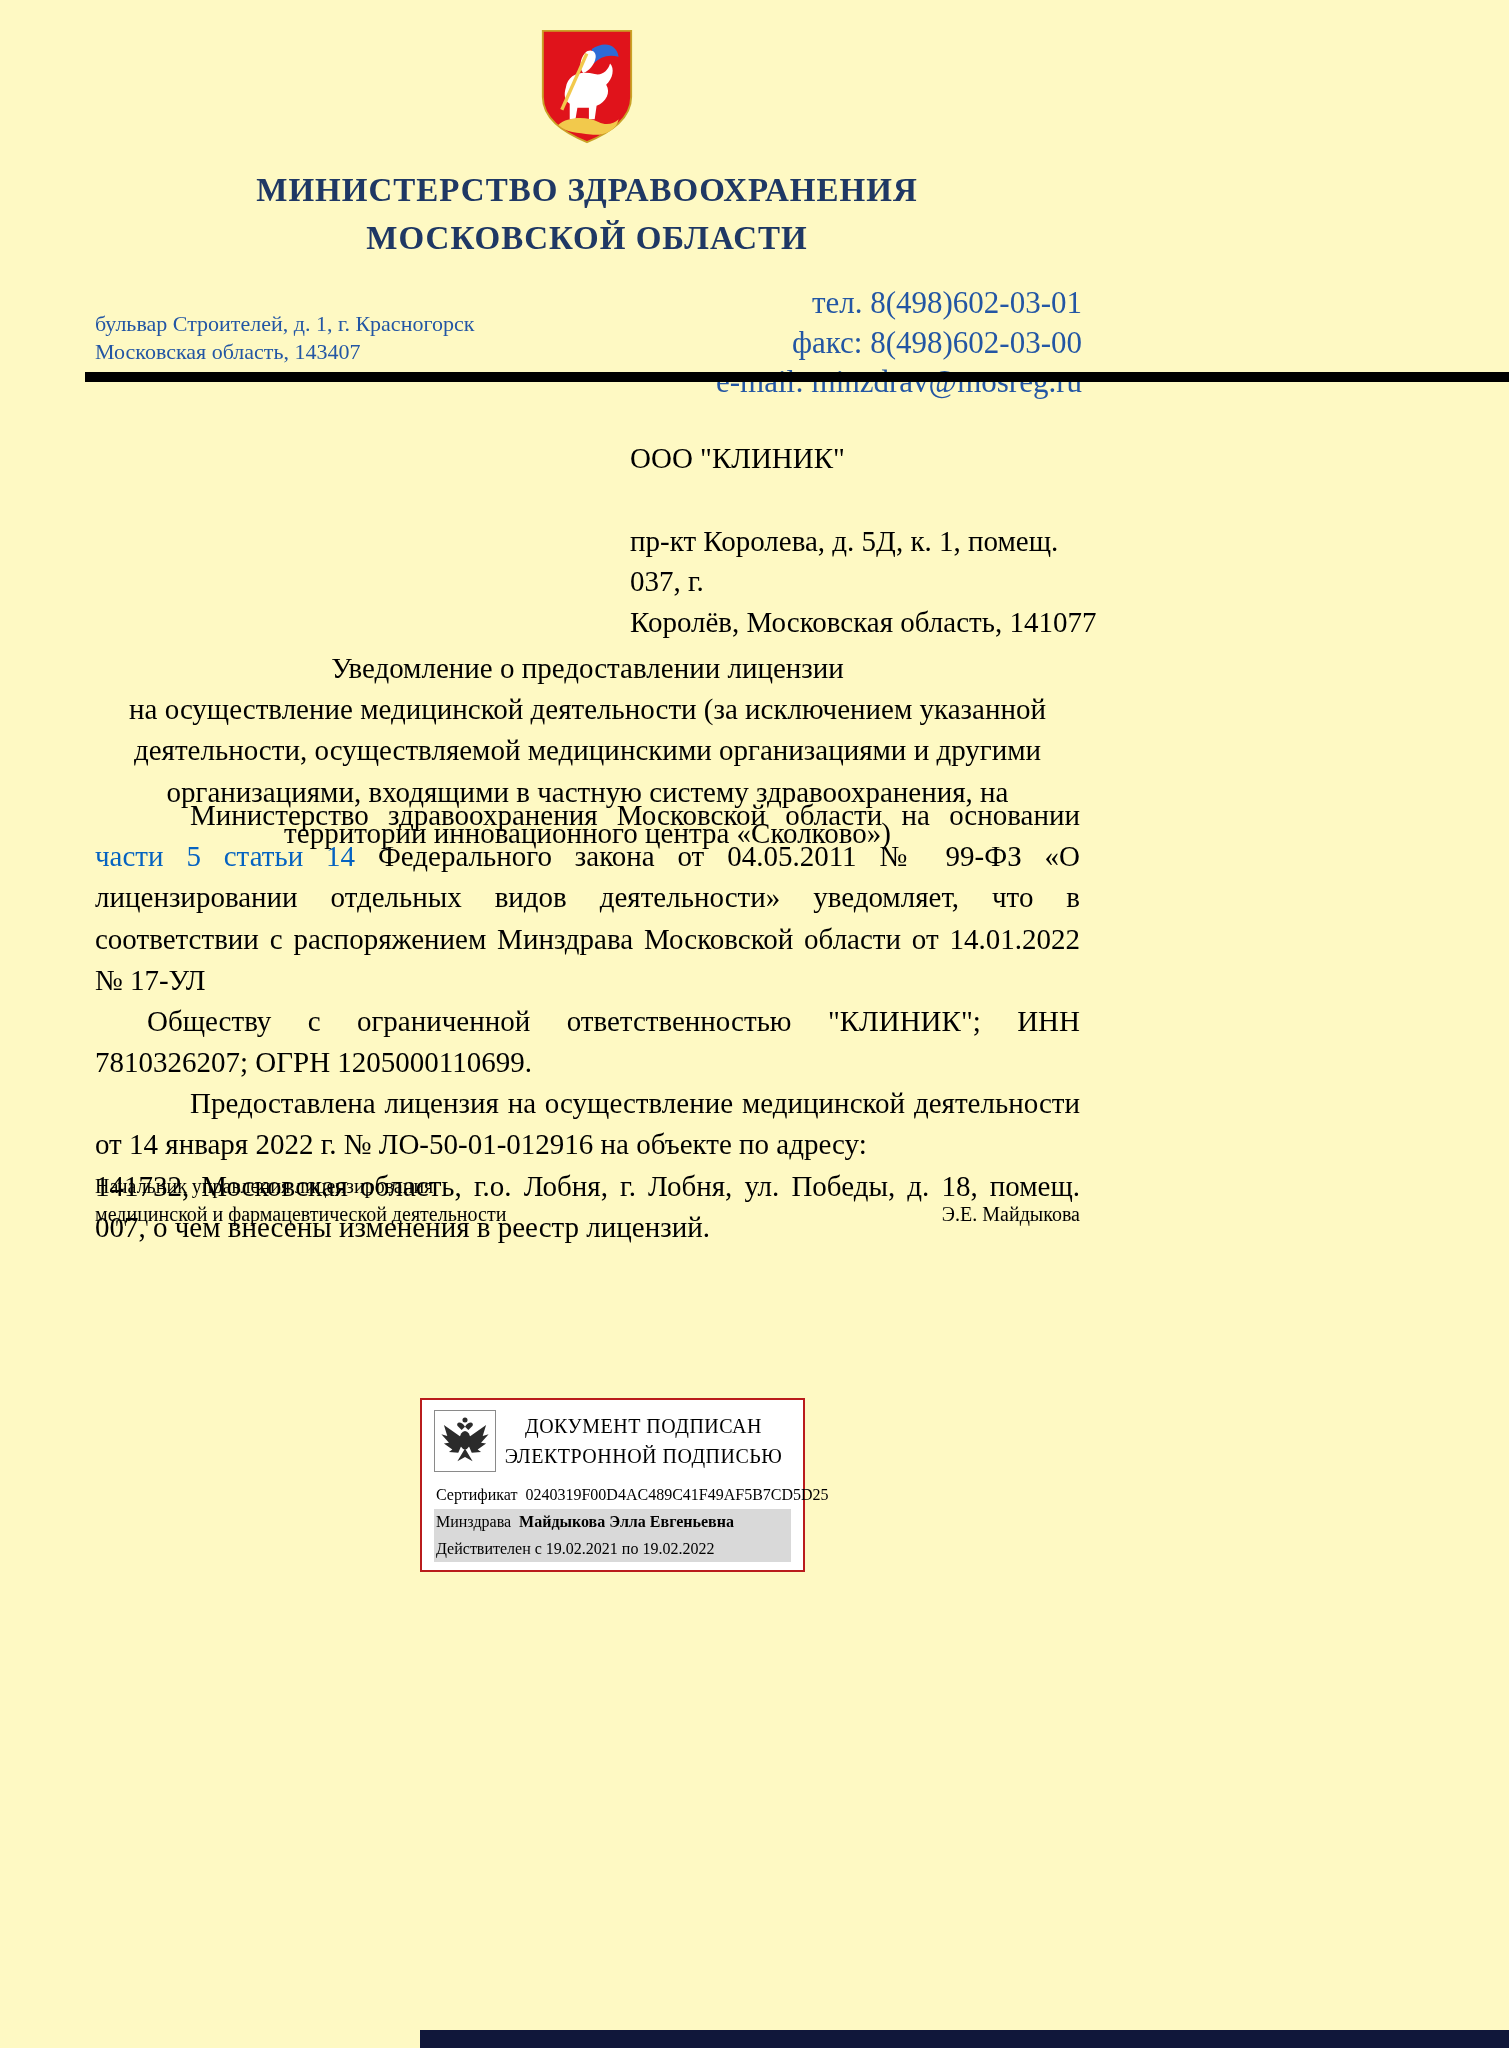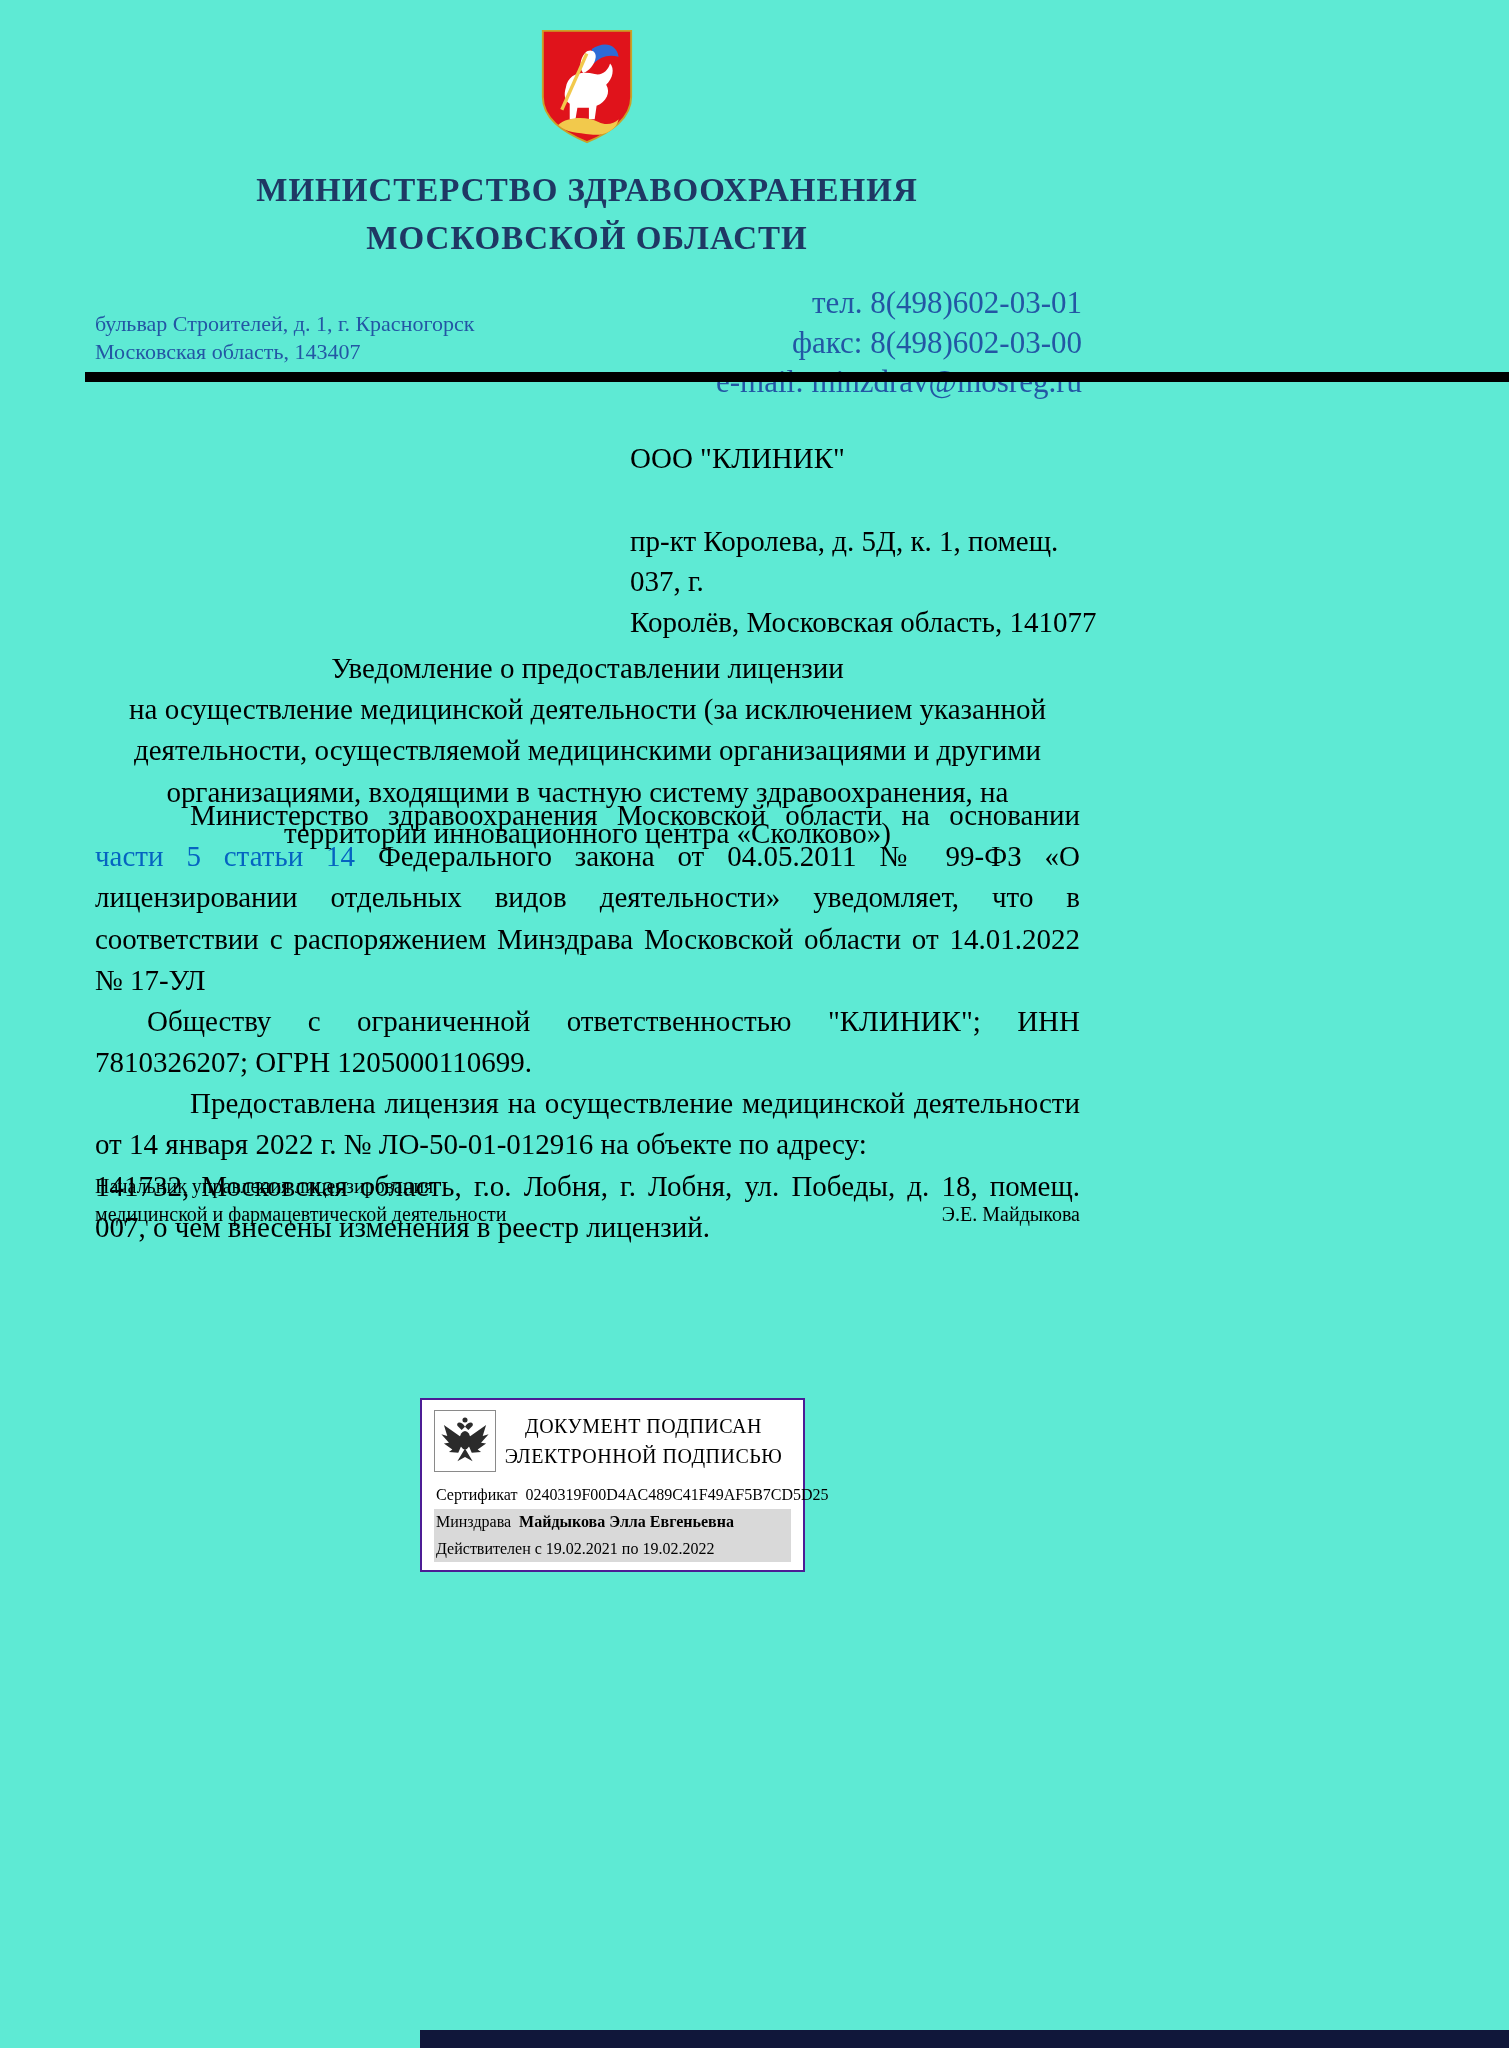--- a/index.html
+++ b/index.html
@@ -1,21 +1,21 @@
 <!DOCTYPE html>
 <html><head>
 <meta charset="utf-8">
 <style>
   * { box-sizing: border-box; }
   html, body { margin: 0; padding: 0; background: #ffffff; }
   .page {
     position: relative;
     width: 1509px;
     height: 2048px;
-    background: #5eead4;
+    background: #fef9c3;
     font-family: "Liberation Serif", "DejaVu Serif", serif;
     color: #000000;
     overflow: hidden;
   }
 
   
   .header-block {
     position: absolute;
     left: 0; top: 28px;
     width: 1174px;
@@ -103,21 +103,21 @@
     align-items: flex-end;
     font-size: 20px;
     line-height: 1.42;
   }
 
   
   .stamp {
     position: absolute;
     left: 420px; top: 1398px;
     width: 385px;
-    border: 2px solid #4c1d95;
+    border: 2px solid #b91c1c;
     background: #ffffff;
     padding: 10px 12px 8px 12px;
   }
   .stamp-head { display: flex; align-items: center; margin-bottom: 10px; }
   .stamp-eagle {
     width: 62px; height: 62px;
     flex: 0 0 62px;
     border: 1px solid #8a8a8a;
     display: flex; align-items: center; justify-content: center;
   }

